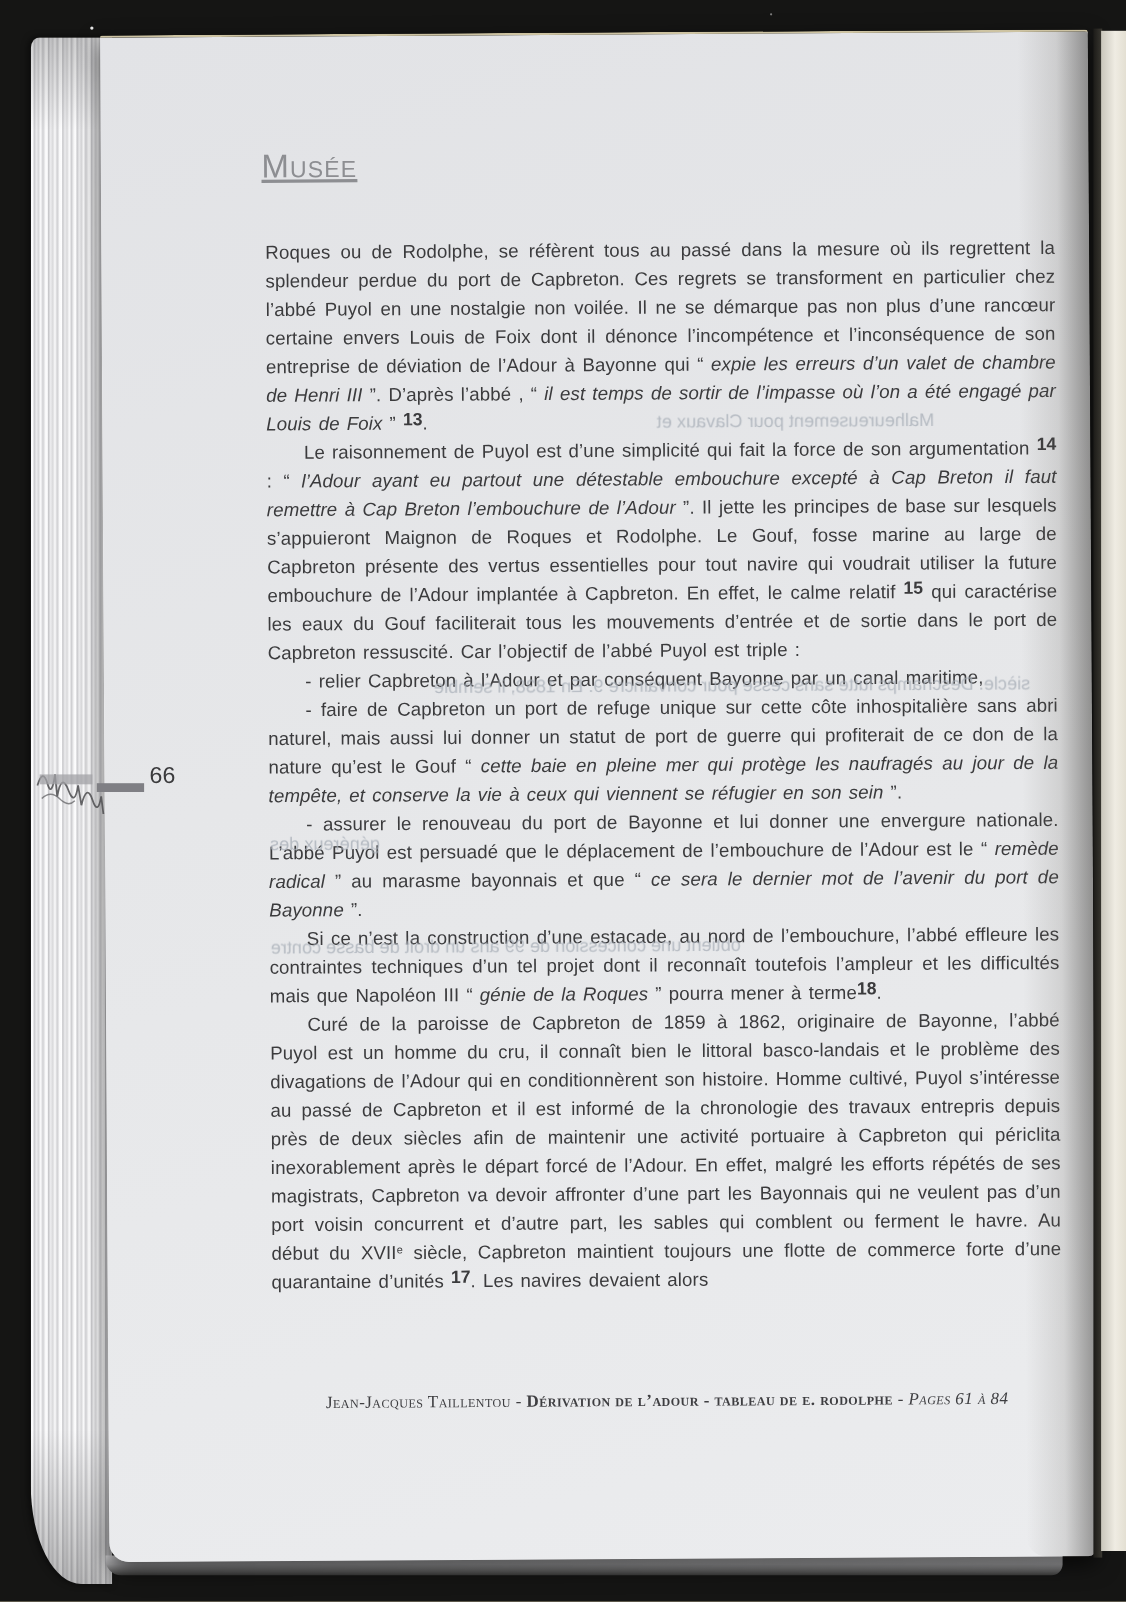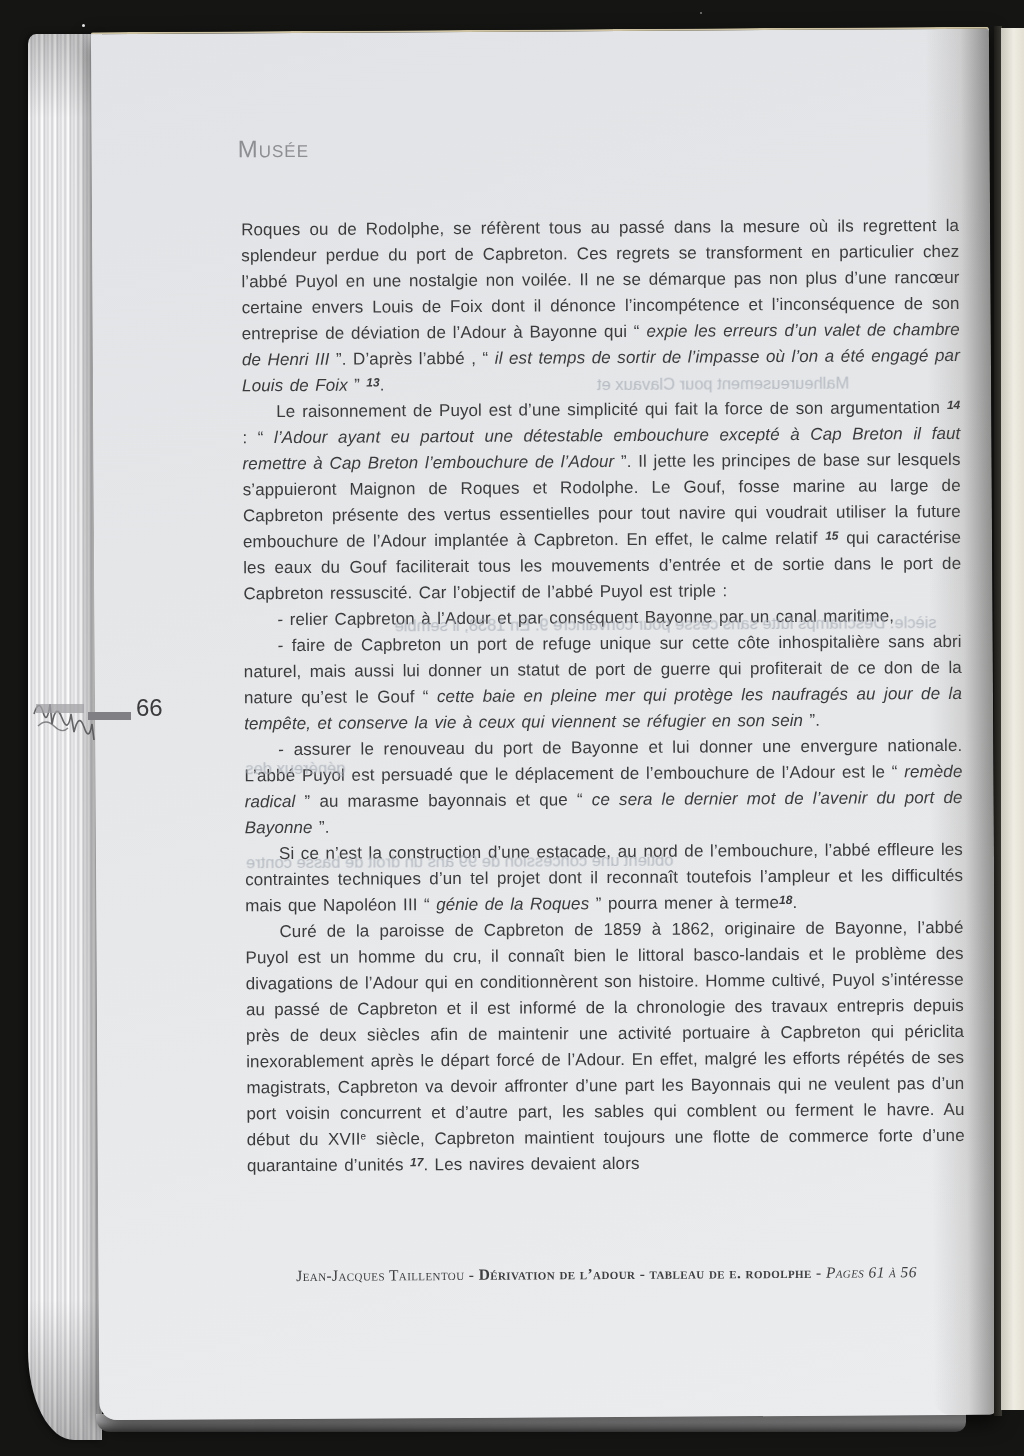--- a/index.html
+++ b/index.html
@@ -47,31 +47,31 @@
     border-radius:inherit;pointer-events:none;
   }
   
   .crease{position:absolute;left:994px;top:26px;width:8px;height:1390px;
     background:linear-gradient(90deg,#1c1b18,#3a3831);}
   .next-page{position:absolute;left:1001px;top:28px;width:23px;height:1382px;
     background:linear-gradient(90deg,#c9c6bb 0%,#efece3 55%,#e3dfd2 100%);}
 
   .running-head{
     position:absolute;left:146px;top:102px;
-    font-size:24px;color:#8d8e92;font-variant:small-caps;letter-spacing:1px;
+    font-size:30px;color:#8d8e92;font-variant:small-caps;letter-spacing:1px;text-decoration:underline;
   }
   .body-text{
     position:absolute;left:149px;top:184px;width:718px;
     font-size:17px;line-height:26px;color:#3b3b3d;
     letter-spacing:.1px;word-spacing:1.6px;
   }
   .body-text p{margin:0;text-align:justify;text-indent:34px;}
   .body-text p.noindent{text-indent:0;}
   .body-text em{font-style:italic;}
-  sup.fn{font-weight:700;font-size:12px;line-height:0;vertical-align:4px;letter-spacing:0;font-style:italic;}
+  sup.fn{font-weight:700;font-size:16px;line-height:0;vertical-align:4px;letter-spacing:0;}
   sup.ord{font-weight:400;font-size:10px;line-height:0;vertical-align:5px;}
 
   
   .ghost{
     position:absolute;white-space:nowrap;
     font-size:16.5px;color:#a6adb6;opacity:.75;
     transform:scaleX(-1);filter:blur(.5px);
     pointer-events:none;
   }
 
@@ -79,21 +79,21 @@
     position:absolute;left:149px;top:1234px;width:718px;text-align:center;
     font-family:"Liberation Serif", serif;font-variant:small-caps;
     font-size:15.5px;letter-spacing:.4px;color:#3e3e41;white-space:nowrap;
   }
   .footer .bold{font-weight:700;}
   .footer .pages{font-style:italic;}
 
   
   .pagenum-dash{position:absolute;left:88px;top:712px;width:43px;height:8px;background:#7f7f84;}
   .pagenum-dash2{position:absolute;left:36px;top:704px;width:48px;height:9px;background:#a2a2a6;opacity:.75;}
-  .pagenum{position:absolute;left:136px;top:694px;font-size:24px;color:#3b3b3d;}
+  .pagenum{position:absolute;left:136px;top:694px;font-size:21px;color:#3b3b3d;}
 
   .scribble{position:absolute;left:26px;top:680px;}
 </style>
 </head>
 <body>
 
 <div class="scene">
 
   <span class="speck" style="left:82px;top:24px;width:3px;height:3px;"></span>
   <span class="speck" style="left:700px;top:12px;width:2px;height:2px;opacity:.5;"></span>
@@ -115,21 +115,21 @@
       </div>
 
     <div id="ghosts">
         <div class="ghost" style="left: 504px; top: 344px;">Malheureusement pour Clavaux et</div>
         <div class="ghost" style="left: 300px; top: 584px;">siècle. Deschamps lutte sans cesse pour convaincre 9. En 1838, il semble</div>
         <div class="ghost" style="left: 150px; top: 726px;">généreux des</div>
         <div class="ghost" style="left: 150px; top: 820px;">obtient une concession de 99 ans  un droit de basse contre</div>
       </div>
 
     <div class="footer">
-      <span>Jean-Jacques Taillentou</span><span> - </span><span class="bold">Dérivation de l’adour - tableau de e. rodolphe</span><span> - </span><span class="pages">Pages 61 à 56</span>
+      <span>Jean-Jacques Taillentou</span><span> - </span><span class="bold">Dérivation de l’adour - tableau de e. rodolphe</span><span> - </span><span class="pages">Pages 61 à 84</span>
     </div>
   </div>
 
   <div class="crease"></div>
   <div class="next-page"></div>
 
   <svg class="scribble" width="110" height="70" viewBox="0 0 110 70">
     <path d="M8,34 q5,-16 9,-2 t7,-8 l2,20 q4,-22 10,-6 t9,-4 l3,18 q5,-20 10,-5 t8,-3 l2,16" fill="none" stroke="#4e4e50" stroke-width="1.6" opacity=".85"></path>
     <path d="M12,46 q8,-8 16,0 t14,2" fill="none" stroke="#5a5a5c" stroke-width="1.3" opacity=".7"></path>
   </svg>

